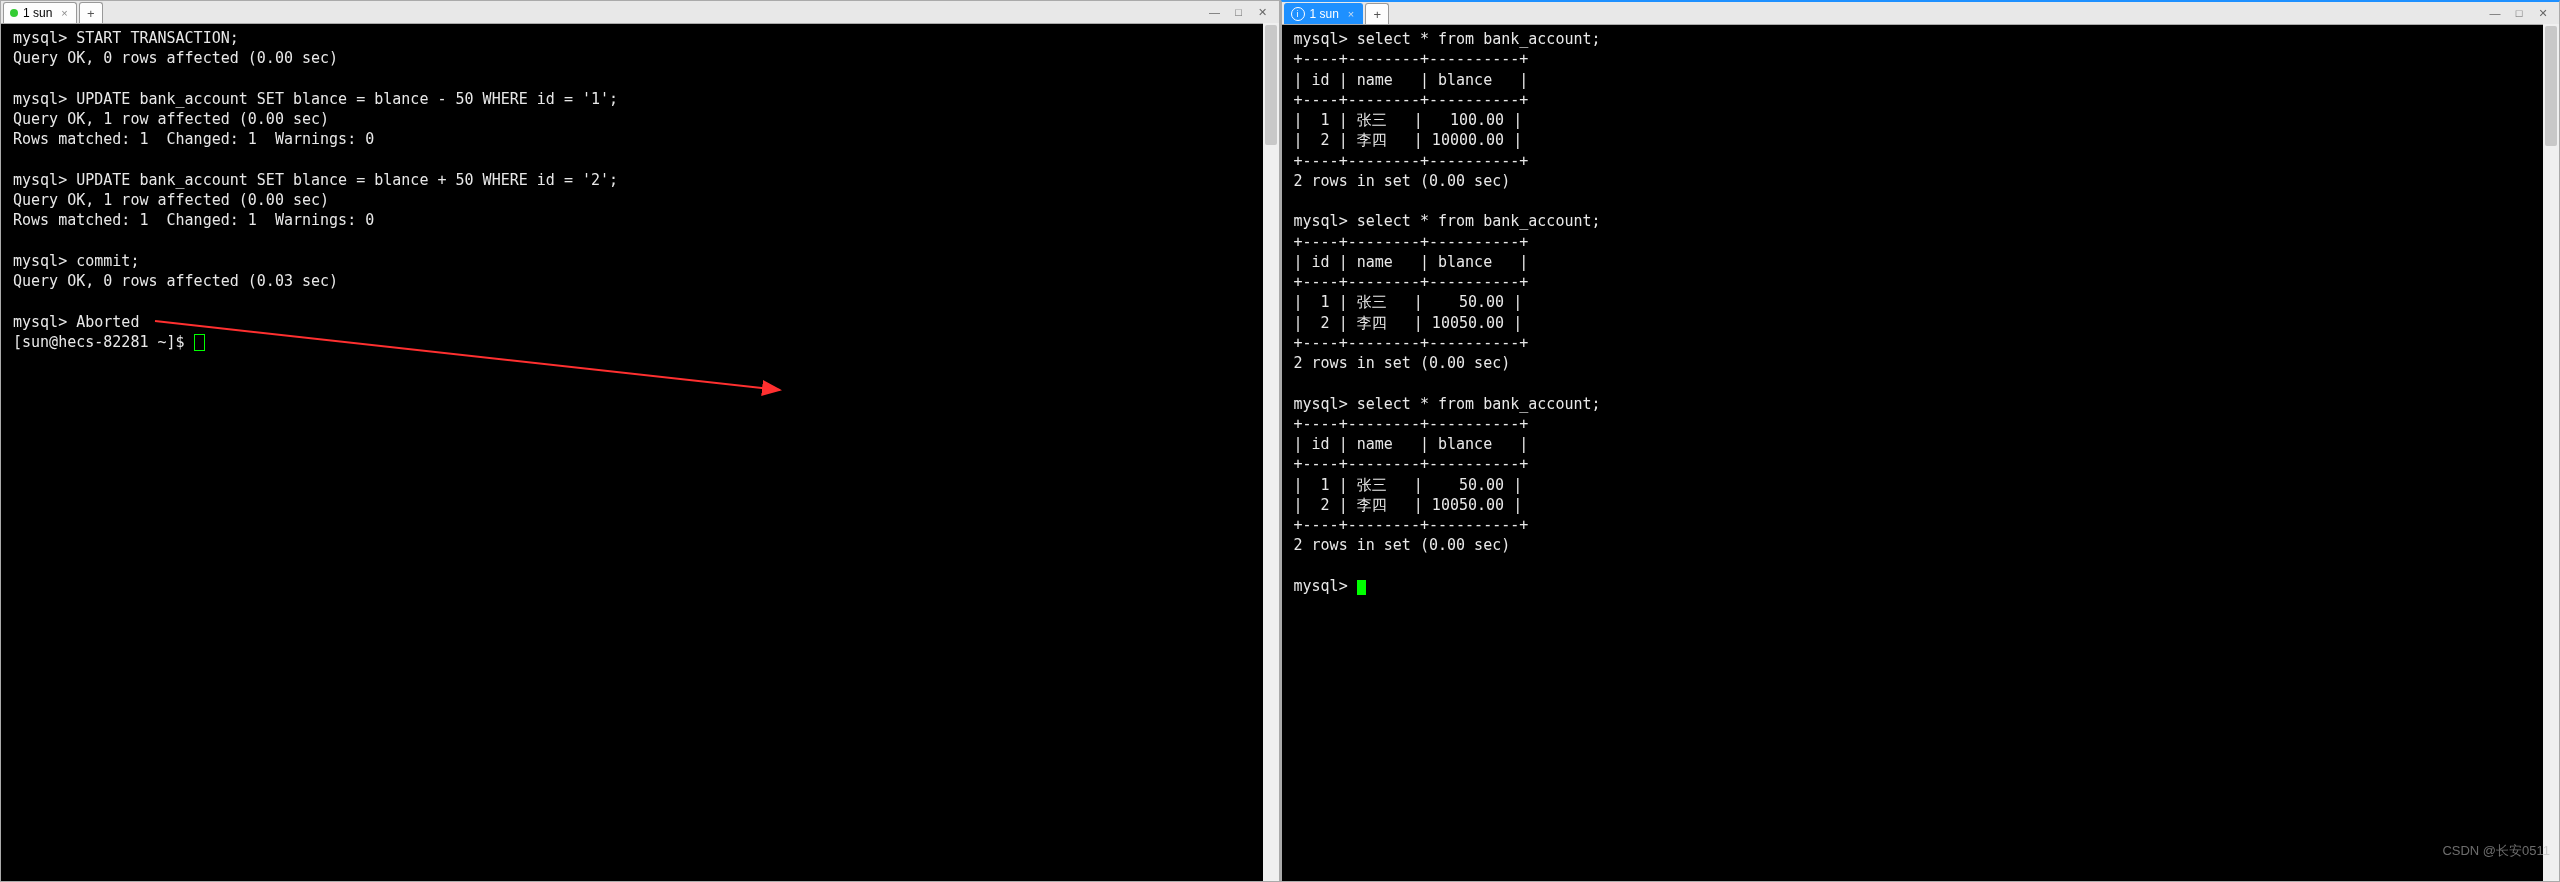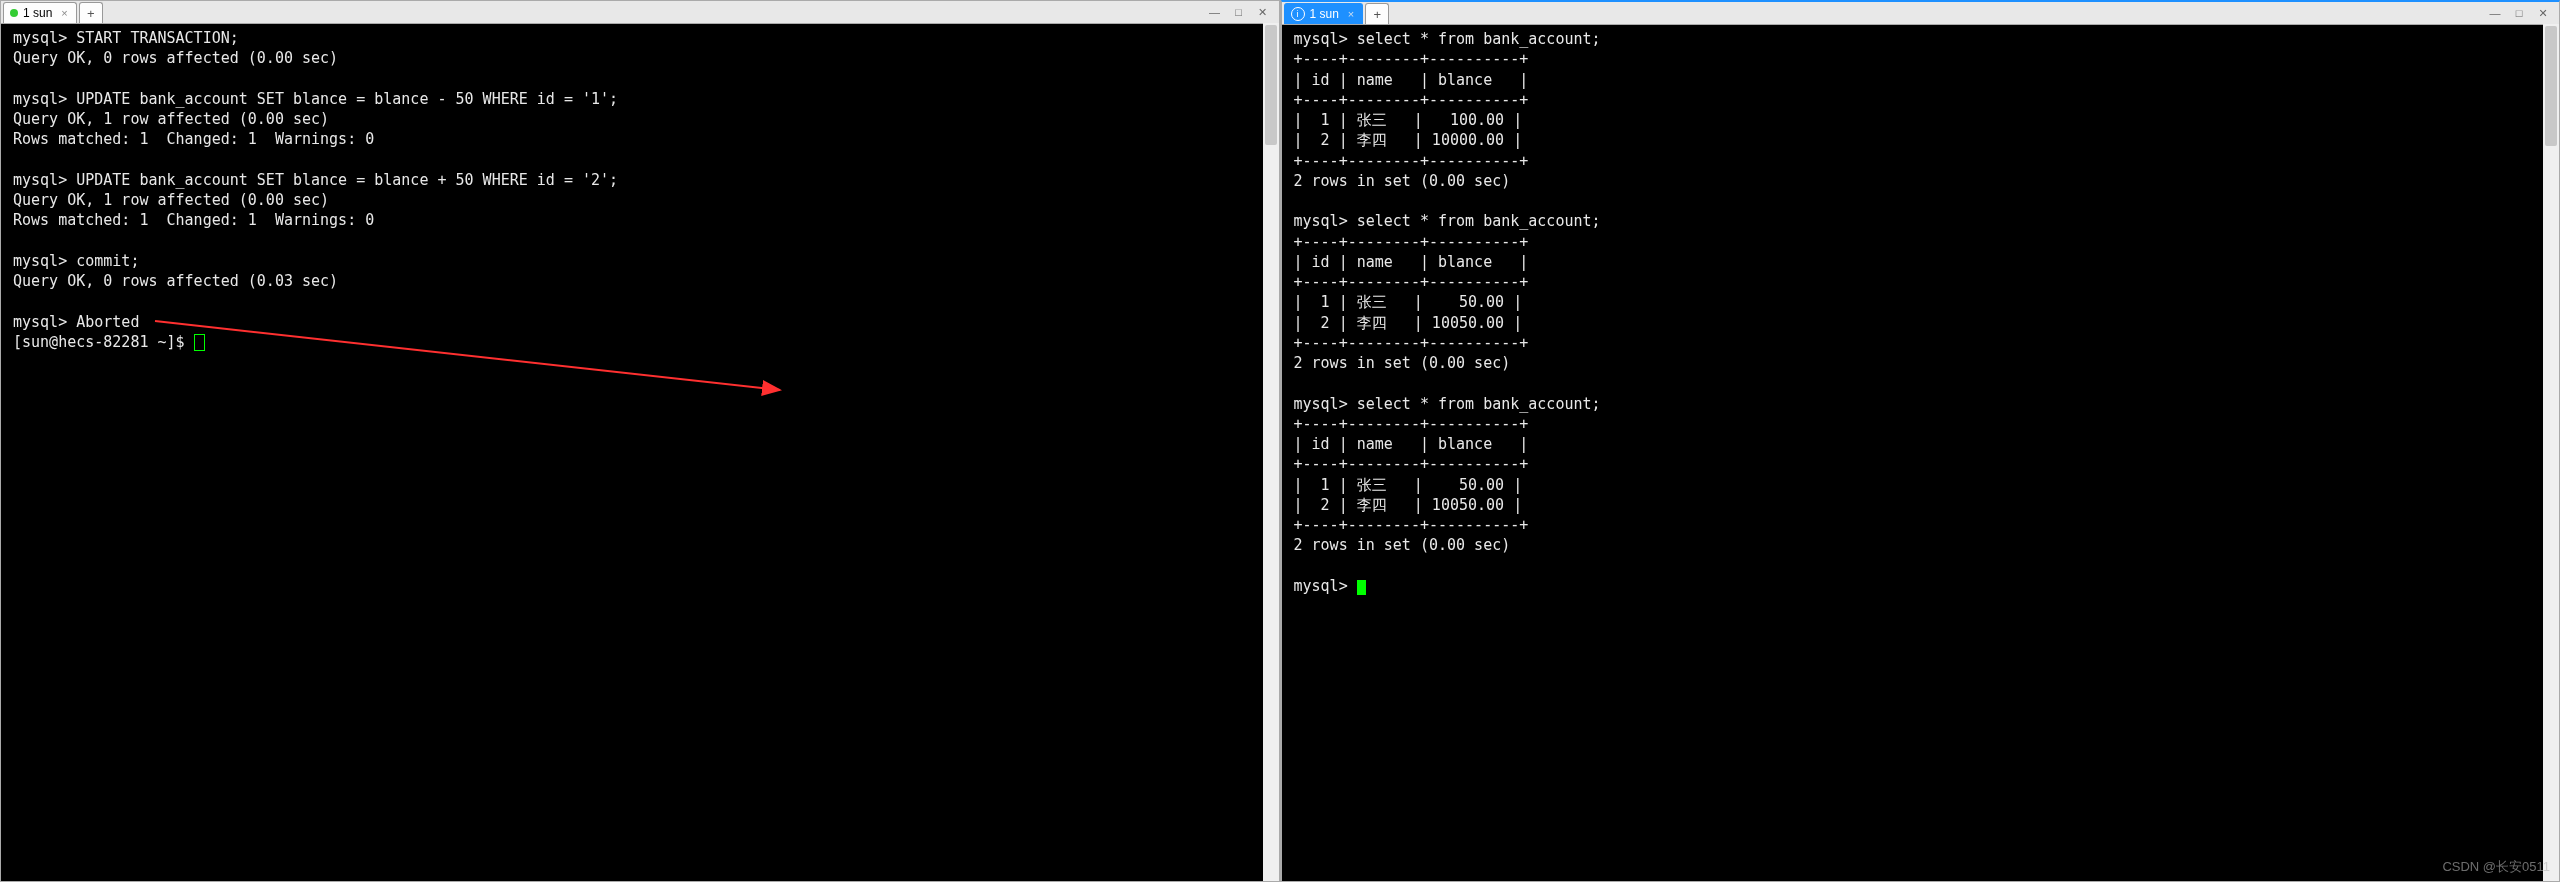--- a/index.html
+++ b/index.html
@@ -15,21 +15,21 @@
   .tab .x{font:11px sans-serif;color:#888;margin-left:4px;}
   .tab.right-active .x{color:#cde;}
   .newtab{width:22px;height:20px;display:flex;align-items:center;justify-content:center;border:1px solid #999;border-bottom:none;border-radius:3px 3px 0 0;background:#fdfdfd;font:13px sans-serif;color:#555;margin-left:2px;cursor:pointer;}
   .winbtns{position:absolute;right:4px;top:3px;display:flex;gap:0;}
   .winbtn{width:24px;height:16px;display:flex;align-items:center;justify-content:center;font:11px sans-serif;color:#666;cursor:pointer;}
   .term{flex:1;background:#000;color:#e8e8e8;font:15px/1.35 Consolas,monospace;padding:4px 12px;white-space:pre;overflow:hidden;position:relative;}
   .term .cursor-g{display:inline-block;width:9px;height:15px;border:1px solid #0f0;vertical-align:text-bottom;}
   .term .cursor-f{display:inline-block;width:9px;height:15px;background:#0f0;vertical-align:text-bottom;}
   .scroll{position:absolute;right:0;top:22px;bottom:0;width:16px;background:#f0f0f0;}
   .scroll .thumb{position:absolute;left:2px;right:2px;top:2px;height:120px;background:#c8c8c8;border-radius:2px;}
-  .watermark{position:absolute;right:10px;bottom:6px;font:13px sans-serif;color:rgba(180,180,180,.6);pointer-events:none;}
+  .watermark{position:absolute;right:10px;bottom:22px;font:13px sans-serif;color:rgba(180,180,180,.6);pointer-events:none;}
   svg.arrow{position:absolute;left:0;top:0;width:2560px;height:882px;pointer-events:none;z-index:50;}
 </style>
 </head>
 <body>
 
 <div class="split">
 
   <div class="pane left">
     <div class="tabbar">
       <div class="tab">

